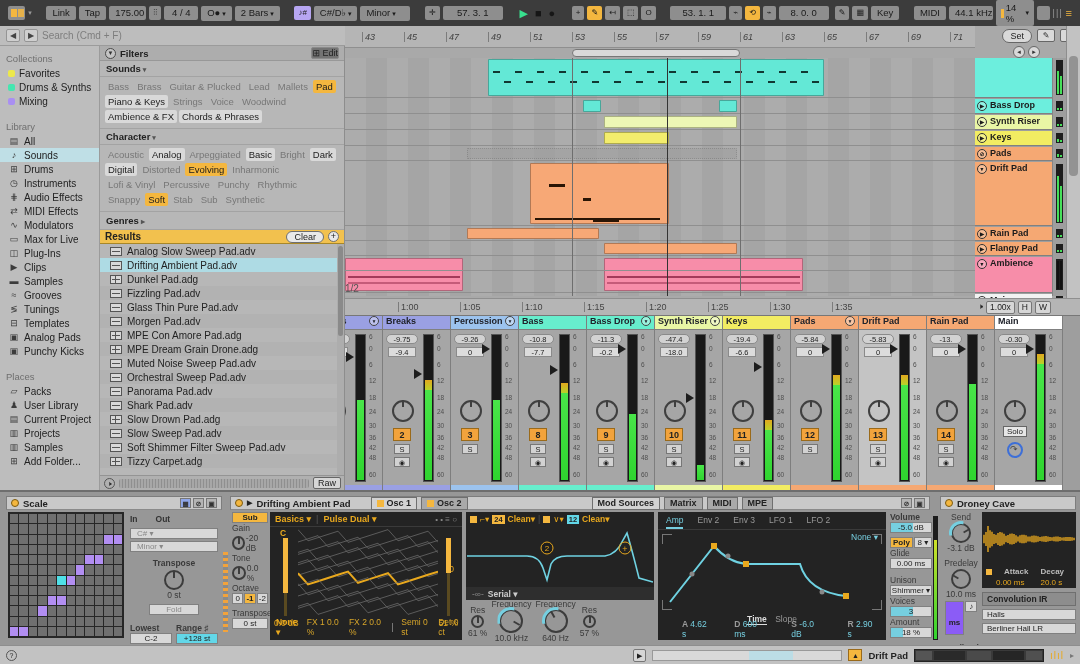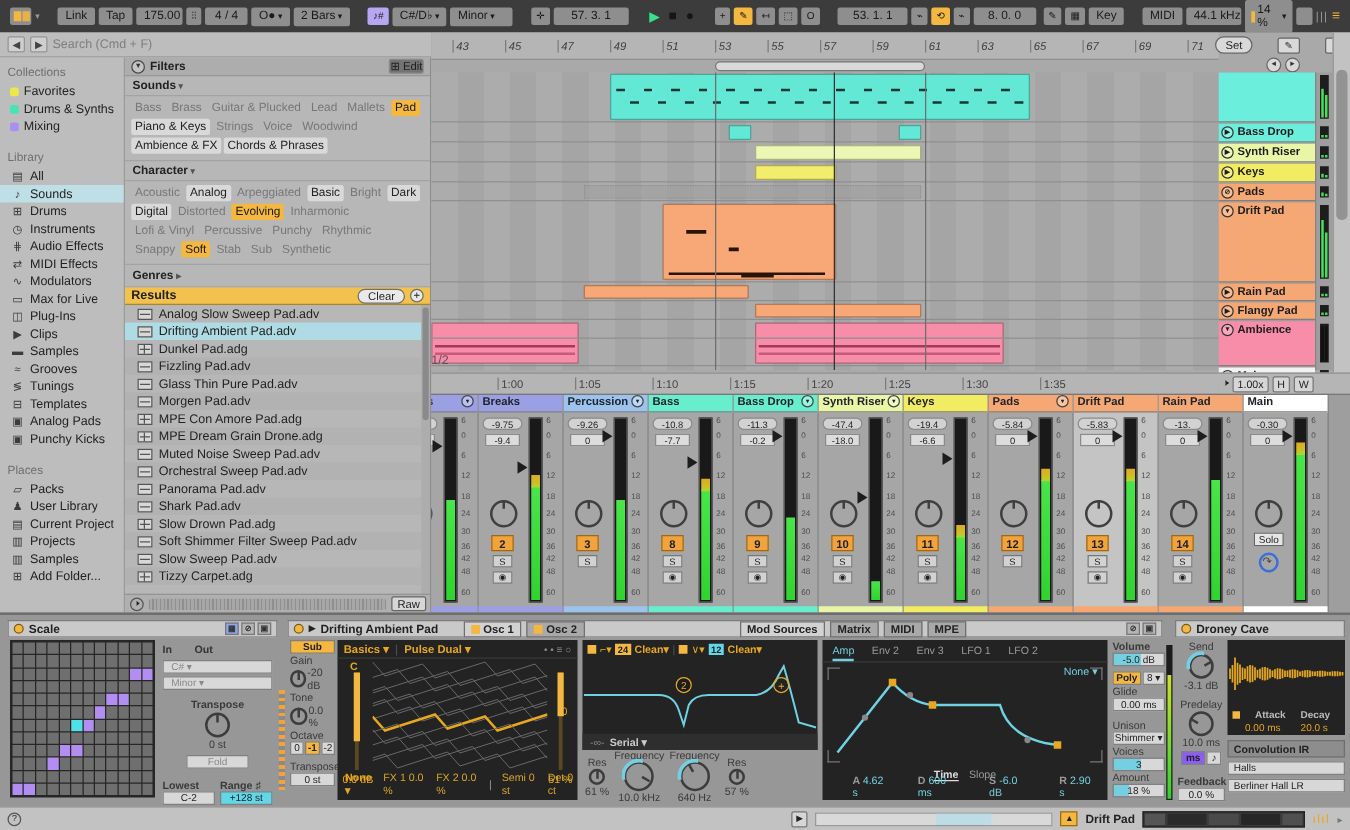--- a/index.html
+++ b/index.html
@@ -80,21 +80,21 @@
                border-top:1px solid #949494;display:flex;align-items:center;gap:4px;padding:0 4px;}
   .spk-circ{width:11px;height:11px;border-radius:50%;border:1px solid #555;font-size:7px;line-height:10px;text-align:center;}
   .pv-wave{flex:1;height:9px;background:repeating-linear-gradient(to right,#8f8f8f 0 1px,#a7a7a7 1px 3px);border-radius:2px;}
   .raw-btn{background:#d6d6d6;border:1px solid #666;border-radius:2px;padding:0 4px;font-size:9px;}
 
   
   #arr{position:absolute;left:345px;top:26px;width:735px;height:289px;background:#a9a9a9;overflow:hidden;}
   #ruler{position:absolute;left:0;top:0;width:630px;height:22px;background:#b5b5b5;border-bottom:1px solid #8f8f8f;font-style:italic;}
   .bar-num{position:absolute;top:6px;font-size:9px;color:#3e3e3e;border-left:1px solid #7c7c7c;padding-left:2px;line-height:10px;}
   #loop-brace{position:absolute;top:23px;height:8px;background:#d9d9d9;border:1px solid #777;border-radius:4px;}
-  #arr-ctrl{position:absolute;right:2px;top:3px;display:flex;gap:20px;align-items:flex-end;}
+  #arr-ctrl{position:absolute;right:2px;top:3px;display:flex;gap:5px;align-items:flex-start;}
   .set-btn{background:#d9d9d9;border:1px solid #666;border-radius:7px;padding:0 7px;font-size:9px;line-height:12px;}
   .sq-btn{width:18px;height:13px;background:#d9d9d9;border:1px solid #666;border-radius:2px;font-size:8px;
           text-align:center;line-height:11px;color:#333;}
   #arr-ctrl2{position:absolute;right:40px;top:20px;display:flex;gap:3px;}
   .rnd-btn{width:12px;height:12px;border-radius:50%;background:#d9d9d9;border:1px solid #666;font-size:7px;
            line-height:10px;text-align:center;color:#333;}
   #lanes{position:absolute;left:0;top:32px;width:630px;height:238px;
          background:repeating-linear-gradient(to right,#acacac 0 21px,#a5a5a5 21px 42px);}
   .lane{position:absolute;left:0;width:630px;border-bottom:1px solid #8f8f8f;}
   .clip{position:absolute;top:1px;bottom:1px;border:1px solid rgba(0,0,0,.28);border-radius:1px;}
@@ -445,25 +445,25 @@
           <div class="res-row">
             <span class="f-ico adv"></span>
             <span>Shark Pad.adv</span>
           </div>
           <div class="res-row">
             <span class="f-ico adg"></span>
             <span>Slow Drown Pad.adg</span>
           </div>
           <div class="res-row">
             <span class="f-ico adv"></span>
-            <span>Soft Shimmer Filter Sweep Pad.adv</span>
+            <span>Slow Sweep Pad.adv</span>
           </div>
           <div class="res-row">
             <span class="f-ico adv"></span>
-            <span>Slow Sweep Pad.adv</span>
+            <span>Soft Shimmer Filter Sweep Pad.adv</span>
           </div>
           <div class="res-row">
             <span class="f-ico adg"></span>
             <span>Tizzy Carpet.adg</span>
           </div>
         </div>
       <div id="list-scroll">
           <div class="thumb"></div>
         </div>
     </div>
@@ -1379,21 +1379,21 @@
       <div class="knob2 cyknob" style="width:20px;height:20px;margin:1px auto 0">
           <i style="left:7px;transform:rotate(60deg)"></i>
         </div>
       <div class="lbl">-3.1 dB</div>
       <div class="lbl" style="margin-top:5px">Predelay</div>
       <div class="knob2" style="width:20px;height:20px;margin:1px auto 0">
           <i style="left:7px;transform:rotate(-60deg)"></i>
         </div>
       <div class="lbl">10.0 ms</div>
       <div style="display:flex;gap:1px;justify-content:center;margin-top:2px">
-        <span class="valbox" style="background:#8b5cf6;padding:0 3px;font-weight:bold">ms</span>
+        <span class="valbox" style="background:#8b5cf6;padding:16px 3px;font-weight:bold">ms</span>
         <span class="valbox" style="padding:0 3px">♪</span>
       </div>
       <div class="lbl" style="margin-top:8px;font-weight:bold">Feedback</div>
       <div class="valbox">0.0 %</div>
     </div>
     <div class="dark" style="position:absolute;left:982px;top:20px;width:94px;height:76px">
       <svg id="ir-svg" width="94" height="50" style="position:absolute;left:0;top:2px">
           <line x1="2" x2="2" y1="20.85" y2="29.15" stroke="#e8a81e" stroke-width="1.4"></line>
           <line x1="4" x2="4" y1="18.05525230755577" y2="31.94474769244423" stroke="#e8a81e" stroke-width="1.4"></line>
           <line x1="6" x2="6" y1="12" y2="38" stroke="#e8a81e" stroke-width="1.4"></line>

